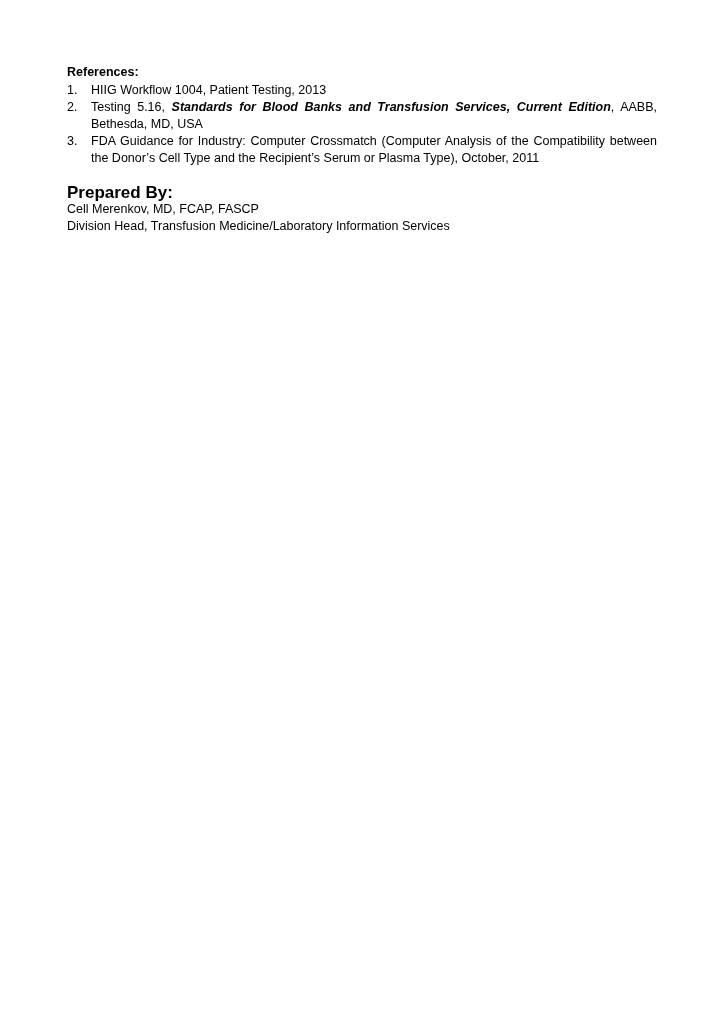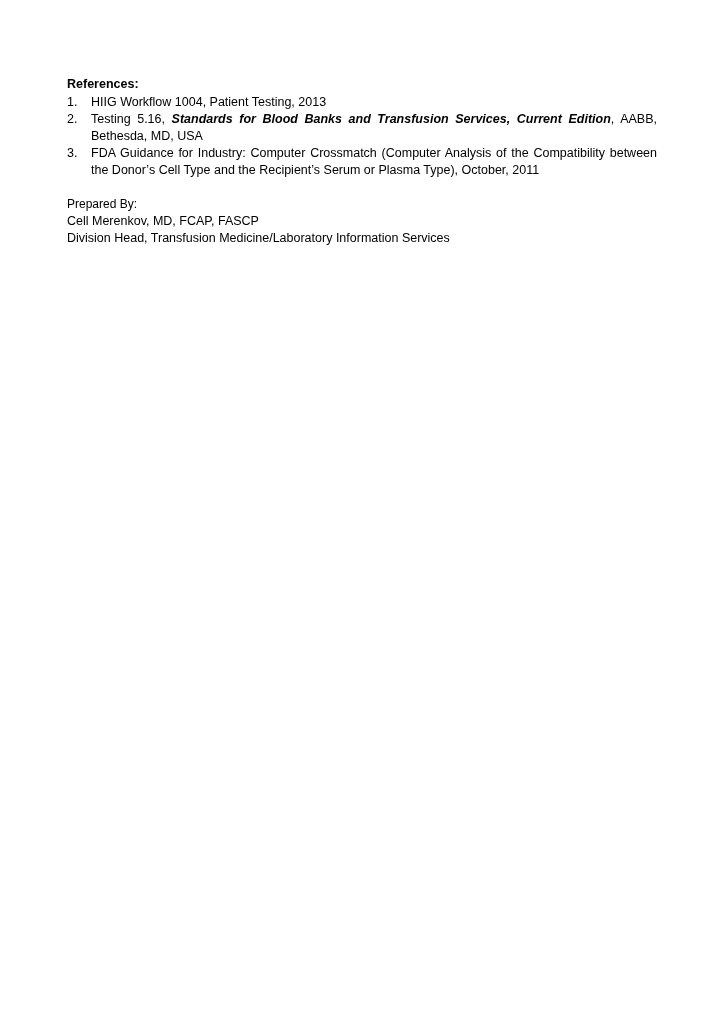--- a/index.html
+++ b/index.html
@@ -26,21 +26,21 @@
   .content {
     position: absolute;
     left: 67px;
     top: 64px;
     width: 590px;
   }
   .section-heading {
     font-size: 12.5px;
     font-weight: bold;
     line-height: 17px;
-    margin: 12px 0 1px 0;
+    margin: 0 0 1px 0;
   }
   ol.ref-list {
     list-style: none;
     margin: 0;
     padding: 0;
   }
   ol.ref-list > li {
     position: relative;
     padding-left: 24px;
     font-size: 12.5px;
@@ -63,22 +63,22 @@
     font-weight: bold;
   }
   .justify-block {
     text-align: justify;
     text-justify: inter-word;
   }
   .spacer {
     height: 17px;
   }
   .prepared-heading {
-    font-size: 12px;
-    font-weight: normal;
+    font-size: 17px;
+    font-weight: bold;
     line-height: 17px;
     margin: 0;
   }
   .prepared-line {
     font-size: 12.5px;
     line-height: 17px;
     margin: 0;
   }
 </style>
 </head>

